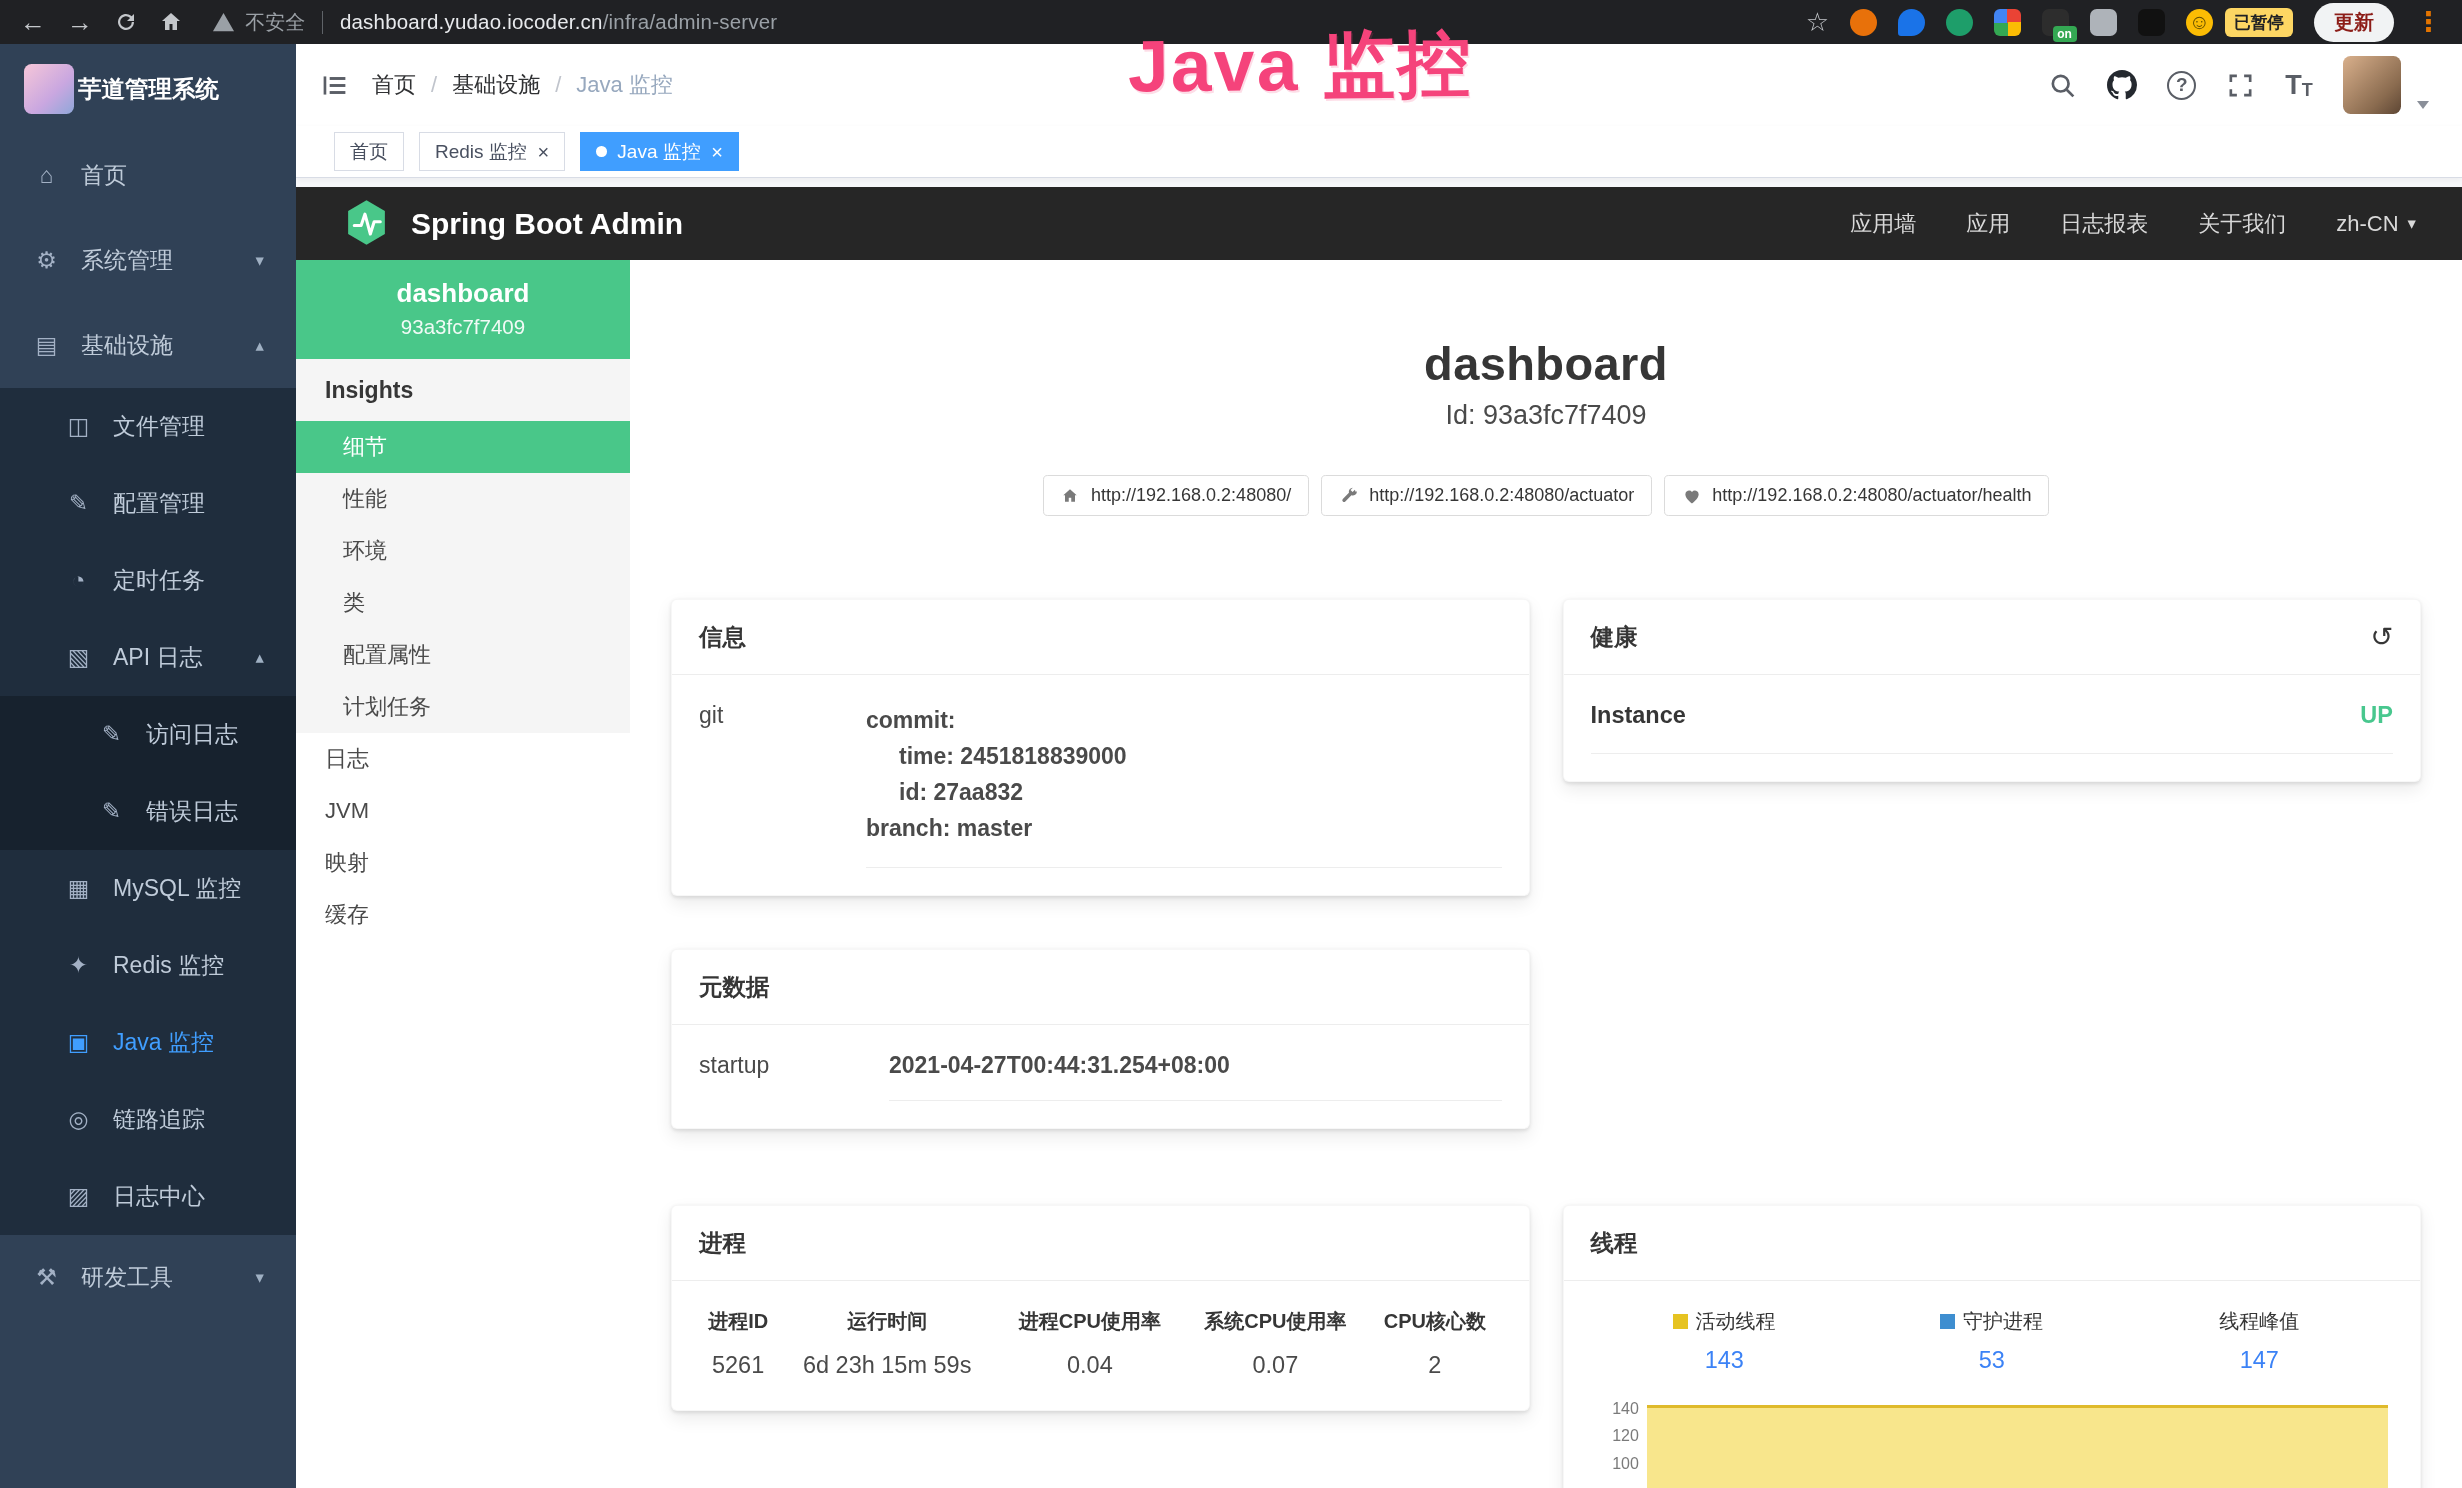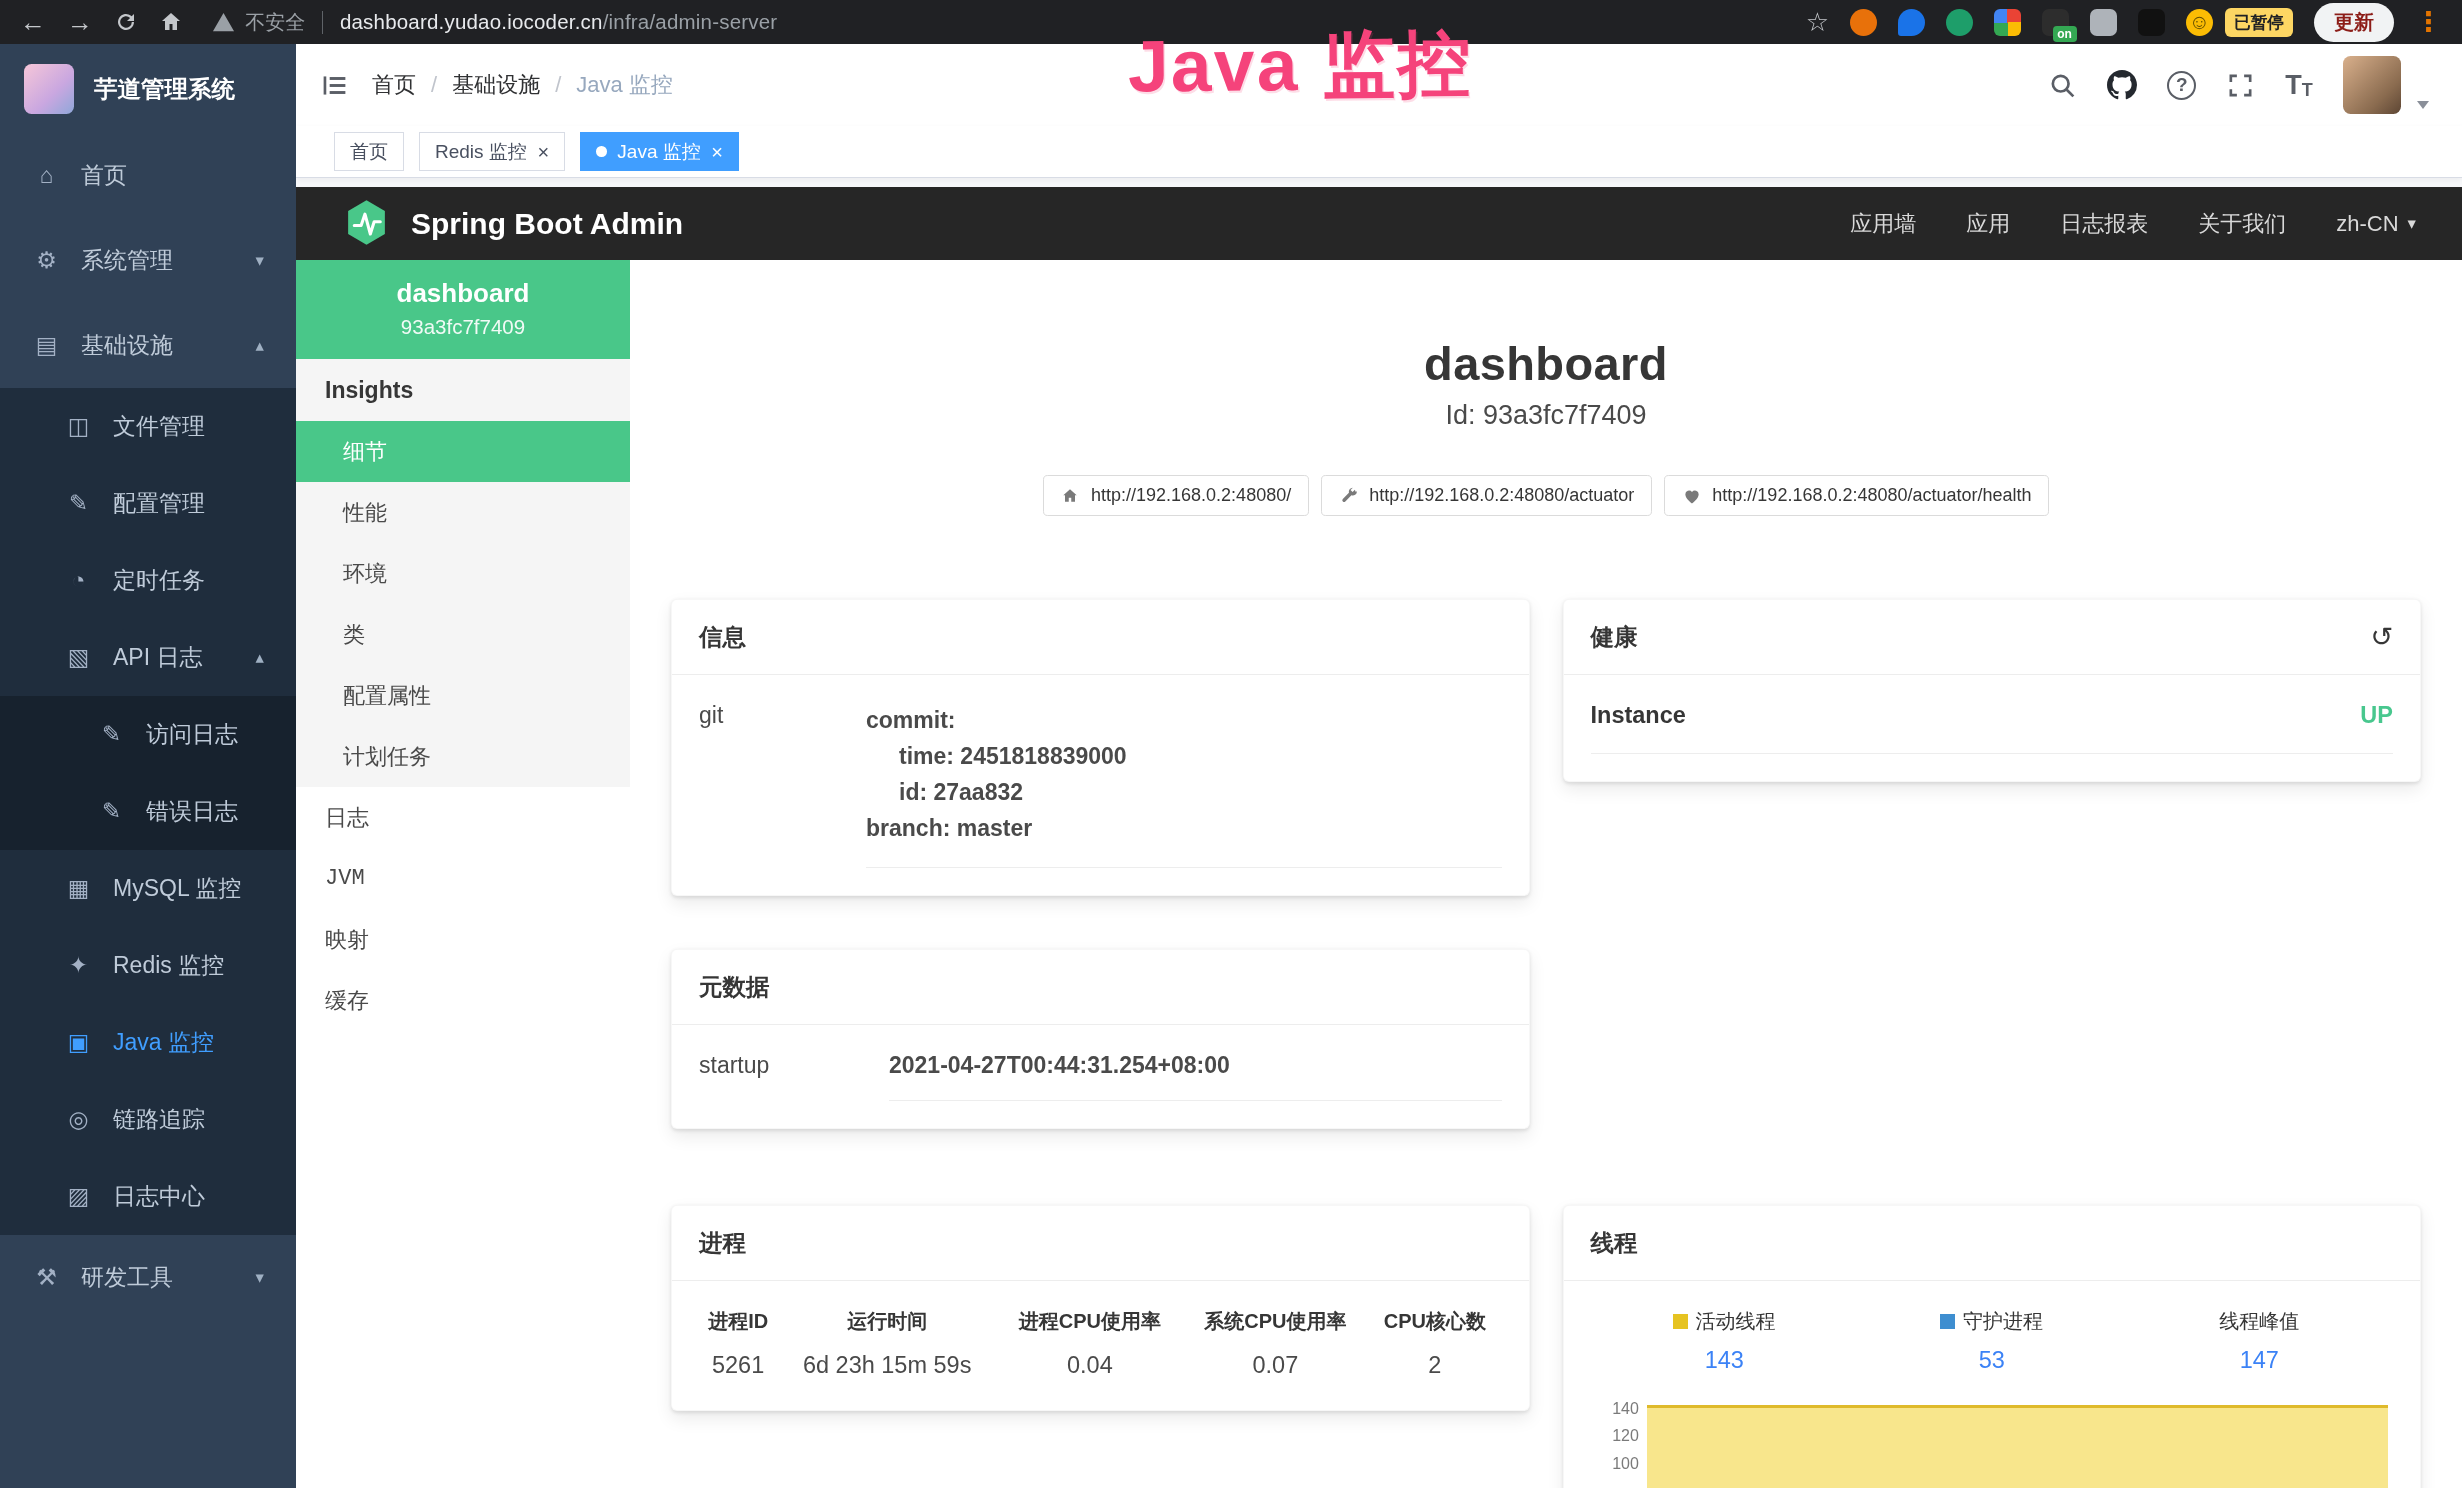--- a/index.html
+++ b/index.html
@@ -40,21 +40,21 @@
                   padding:3px 9px; border-radius:6px; margin-left:-9px; }
   .update-pill { background:#f1f3f4; color:#8c1d18; font-size:20px; font-weight:600;
                  padding:6px 20px; border-radius:23px; }
   .kebab { color:#e37400; font-size:27px; font-weight:700; }
 
   
   .app { flex:1; display:flex; overflow:hidden; }
 
   
   .sidebar { width:296px; flex:0 0 auto; background:#304156; display:flex; flex-direction:column; overflow:hidden; }
-  .logo-row { height:89px; display:flex; align-items:center; gap:20px; padding:13px 24px; flex:0 0 auto; }
+  .logo-row { height:89px; display:flex; align-items:center; gap:4px; padding:13px 24px; flex:0 0 auto; }
   .logo-img { width:50px; height:50px; border-radius:7.6px; flex:0 0 auto;
               background:linear-gradient(135deg,#f6c6d8 0%,#c9a7e0 60%,#8fa7d9 100%); }
   .logo-title { color:#fff; font-size:23.5px; font-weight:700; }
   .menu { flex:1; }
   .menu-item { height:85px; display:flex; align-items:center; gap:20px; padding:0 32px;
                font-size:23px; color:#bfcbd9; cursor:pointer; }
   .menu-item .mi-icon { width:29px; text-align:center; font-size:23px; color:#a3b1c5; }
   .menu-item .chev { margin-left:auto; font-size:16.7px; color:#9fb0c3; }
   .menu-item.sub { height:77px; background:#1f2d3d; padding-left:64px; }
   .menu-item.sub2 { height:77px; background:#17222e; padding-left:97px; }
@@ -100,22 +100,22 @@
   .lang .chev { font-size:16.7px; }
 
   .sba-body { flex:1; display:flex; overflow:hidden; }
   .sba-sidebar { width:334px; flex:0 0 auto; background:#fff; overflow:hidden; }
   .instance-head { background:#49c789; color:#fff; text-align:center; padding:18px 7.6px 20px; }
   .instance-name { font-size:26px; font-weight:700; }
   .instance-id { font-size:20.5px; opacity:.92; margin-top:6px; }
   .sb-group { background:#f5f5f5; }
   .sb-label { height:62px; display:flex; align-items:center; padding:0 29px;
               font-size:23px; font-weight:700; color:#363636; }
-  .sb-item { height:61px; display:flex; align-items:center; padding:0 29px;
-             font-size:22px; color:#4a4a4a; cursor:pointer;font-family:Liberation Mono, monospace; }
+  .sb-item { height:52px; display:flex; align-items:center; padding:0 29px;
+             font-size:22px; color:#4a4a4a; cursor:pointer; }
   .sb-group .sb-item { padding-left:47px; }
   .sb-item.active { background:#49c789; color:#fff; }
 
   .sba-main { flex:1; overflow:hidden; padding:76px 41px 0; background:#fff; }
   .inst-title { text-align:center; font-size:47px; font-weight:700; color:#363636; letter-spacing:0.4px; }
   .inst-sub { text-align:center; font-size:27px; color:#4a4a4a; margin-top:9px; }
   .links-row { display:flex; justify-content:center; gap:12px; margin-top:44px; }
   .link-chip { display:inline-flex; align-items:center; gap:10.6px; border:0.8px solid #dbdbdb;
                border-radius:4.6px; background:#fff; padding:9px 16.7px; font-size:18px; color:#363636; }
 

